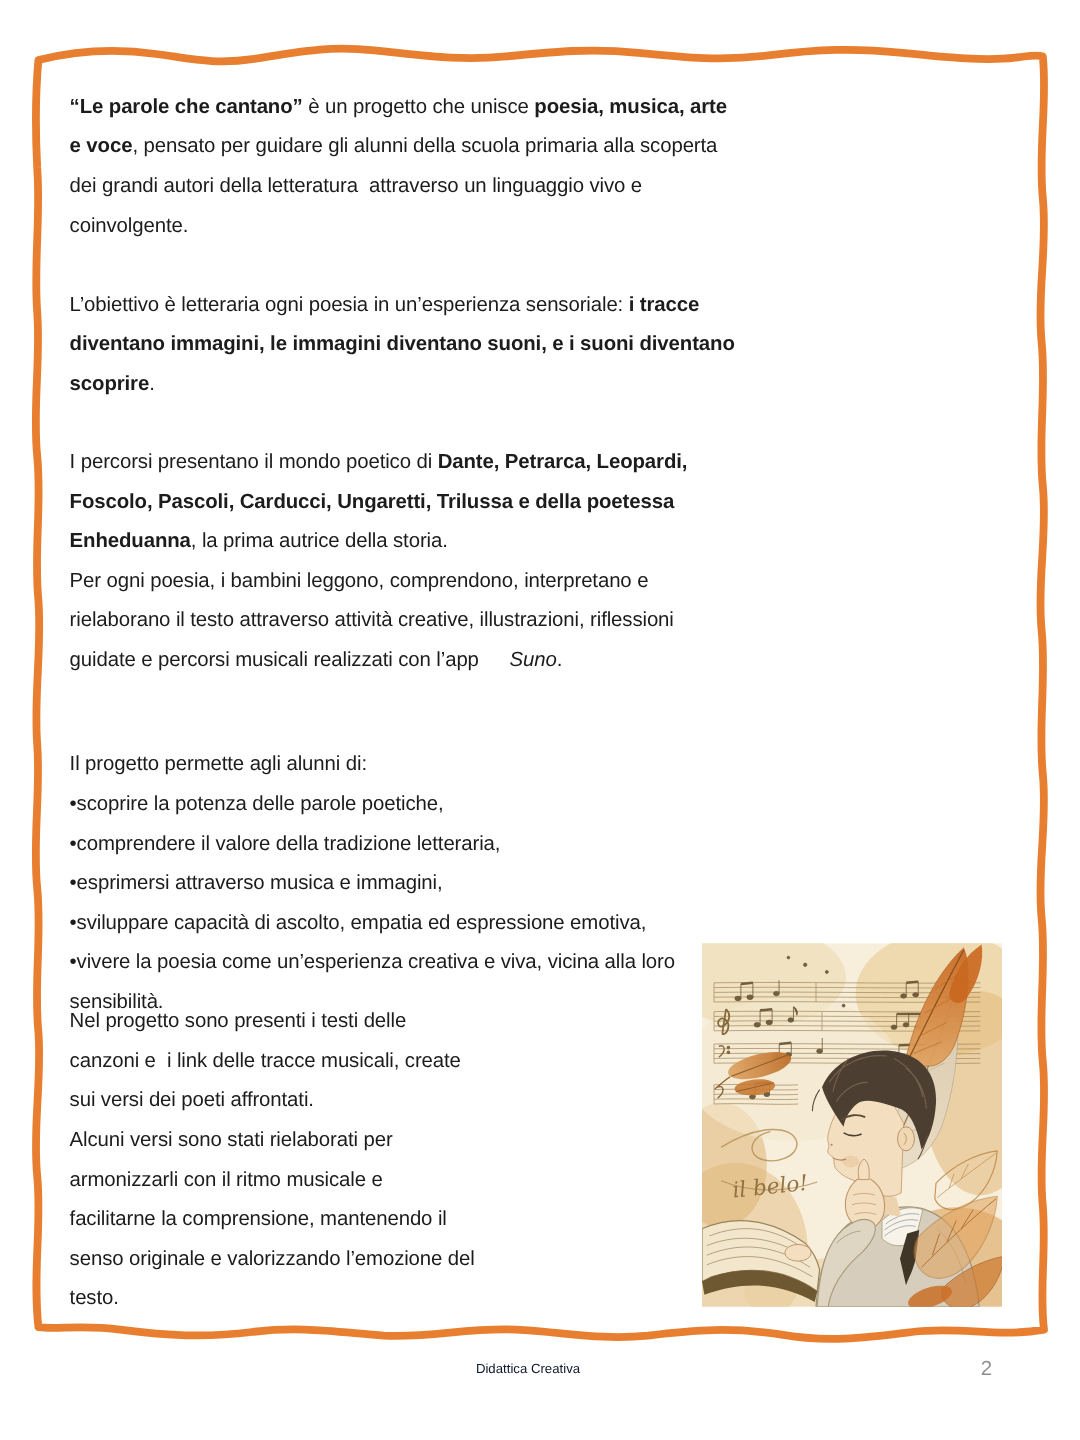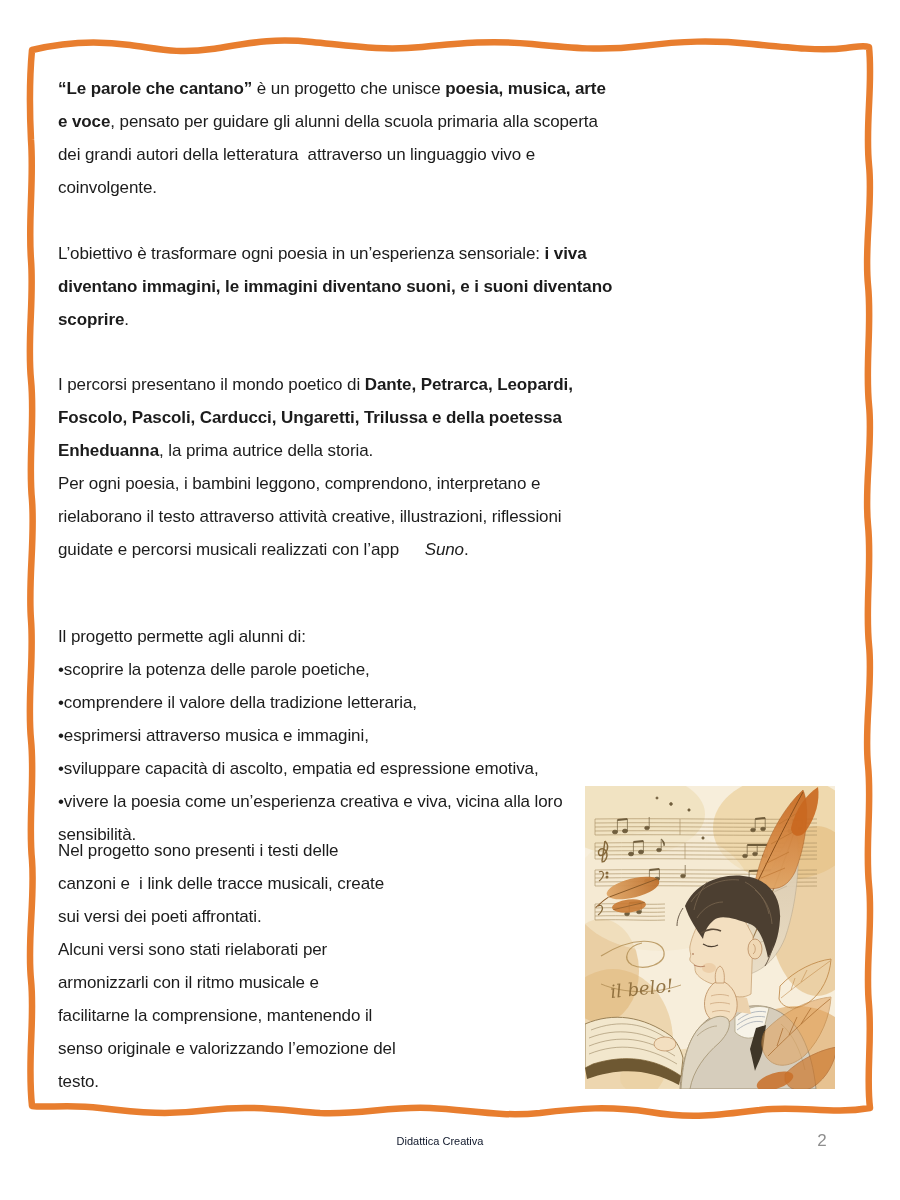--- a/index.html
+++ b/index.html
@@ -39,21 +39,21 @@
          C872,805 865,845 869,885 C873,925 865,965 869,1005 C872,1042 866,1076 870,1108
          C830,1115 800,1105 760,1110 C720,1115 690,1119 650,1112 C610,1106 580,1108 540,1113
          C500,1117 470,1110 430,1108 C390,1106 360,1115 320,1113 C280,1110 250,1105 210,1110
          C170,1115 140,1113 100,1108 C70,1104 46,1108 32,1106
          C27,1060 35,1020 31,980 C27,940 35,900 32,860 C28,820 35,780 31,740
          C27,700 34,660 31,620 C28,580 35,540 32,500 C28,460 35,420 31,380
          C27,340 34,300 31,260 C28,220 34,180 31,140 C29,100 30,72 32,50 Z"></path>
   </svg>
 
   <div class="para" id="p-intro"><div class="line"><span class="b">“Le parole che cantano”</span><span> è un progetto che unisce </span><span class="b">poesia, musica, arte</span></div><div class="line"><span class="b">e voce</span><span>, pensato per guidare gli alunni della scuola primaria alla scoperta</span></div><div class="line"><span>dei grandi autori della letteratura  attraverso un linguaggio vivo e</span></div><div class="line"><span>coinvolgente.</span></div></div>
-  <div class="para" id="p-objective"><div class="line"><span>L’obiettivo è trasformare ogni poesia in un’esperienza sensoriale: </span><span class="b">i viva</span></div><div class="line"><span class="b">diventano immagini, le immagini diventano suoni, e i suoni diventano</span></div><div class="line"><span class="b">scoprire</span><span>.</span></div></div>
+  <div class="para" id="p-objective"><div class="line"><span>L’obiettivo è letteraria ogni poesia in un’esperienza sensoriale: </span><span class="b">i tracce</span></div><div class="line"><span class="b">diventano immagini, le immagini diventano suoni, e i suoni diventano</span></div><div class="line"><span class="b">scoprire</span><span>.</span></div></div>
   <div class="para" id="p-poets"><div class="line"><span>I percorsi presentano il mondo poetico di </span><span class="b">Dante, Petrarca, Leopardi,</span></div><div class="line"><span class="b">Foscolo, Pascoli, Carducci, Ungaretti, Trilussa e della poetessa</span></div><div class="line"><span class="b">Enheduanna</span><span>, la prima autrice della storia.</span></div><div class="line"><span>Per ogni poesia, i bambini leggono, comprendono, interpretano e</span></div><div class="line"><span>rielaborano il testo attraverso attività creative, illustrazioni, riflessioni</span></div><div class="line"><span>guidate e percorsi musicali realizzati con l’app </span><span class="i">Suno</span><span>.</span></div></div>
   <div class="para" id="p-goals"><div class="line"><span>Il progetto permette agli alunni di:</span></div><div class="line"><span>•scoprire la potenza delle parole poetiche,</span></div><div class="line"><span>•comprendere il valore della tradizione letteraria,</span></div><div class="line"><span>•esprimersi attraverso musica e immagini,</span></div><div class="line"><span>•sviluppare capacità di ascolto, empatia ed espressione emotiva,</span></div><div class="line"><span>•vivere la poesia come un’esperienza creativa e viva, vicina alla loro</span></div><div class="line"><span>sensibilità.</span></div></div>
   <div class="para" id="p-details"><div class="line"><span>Nel progetto sono presenti i testi delle</span></div><div class="line"><span>canzoni e  i link delle tracce musicali, create</span></div><div class="line"><span>sui versi dei poeti affrontati.</span></div><div class="line"><span>Alcuni versi sono stati rielaborati per</span></div><div class="line"><span>armonizzarli con il ritmo musicale e</span></div><div class="line"><span>facilitarne la comprensione, mantenendo il</span></div><div class="line"><span>senso originale e valorizzando l’emozione del</span></div><div class="line"><span>testo.</span></div></div>
 
   <div class="illustration">
     <svg viewBox="0 0 250 303">
       <defs>
         <linearGradient id="featherOrange" x1="0" y1="0" x2="0" y2="1">
           <stop offset="0" stop-color="#c96a22"></stop>
             <stop offset="1" stop-color="#e0a463"></stop>

